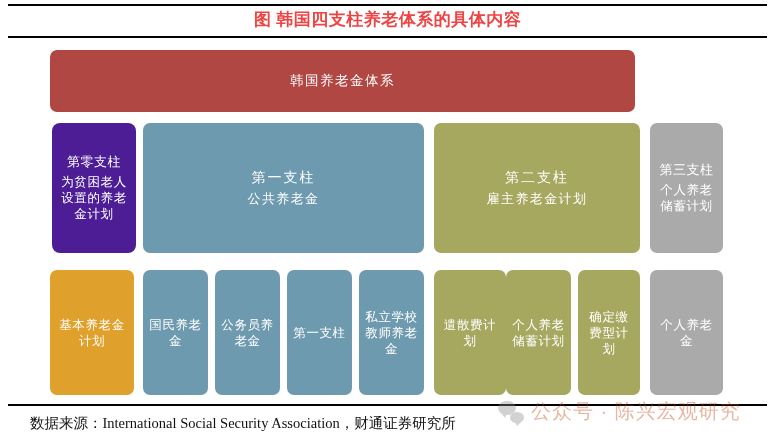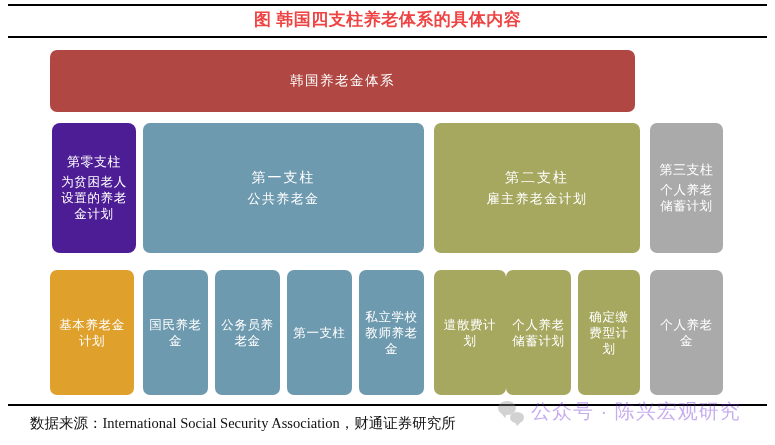--- a/index.html
+++ b/index.html
@@ -158,21 +158,21 @@
     left: 498px;
     top: 398px;
     display: flex;
     align-items: center;
     gap: 7px;
     opacity: 0.38;
     pointer-events: none;
   }
   #watermark .wm-text {
     font-size: 20px;
-    color: #6d28d9;
+    color: #c2410c;
     letter-spacing: 1px;
     white-space: nowrap;
     font-family: "Liberation Sans", sans-serif;
   }
   .wechat-icon {
     width: 26px;
     height: 22px;
     position: relative;
   }
   .wechat-icon .bubble-big {

